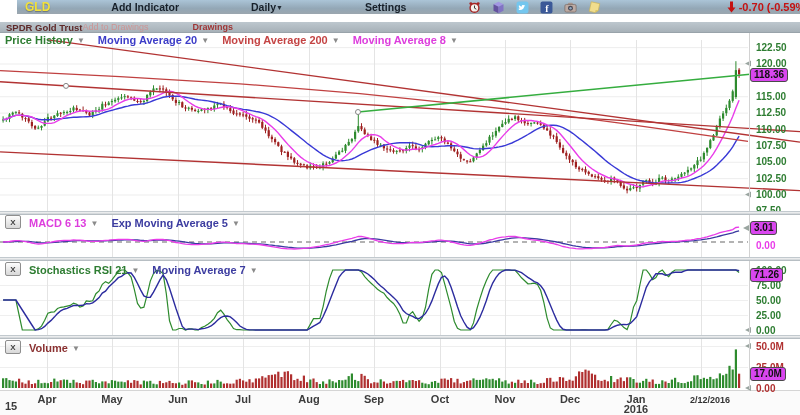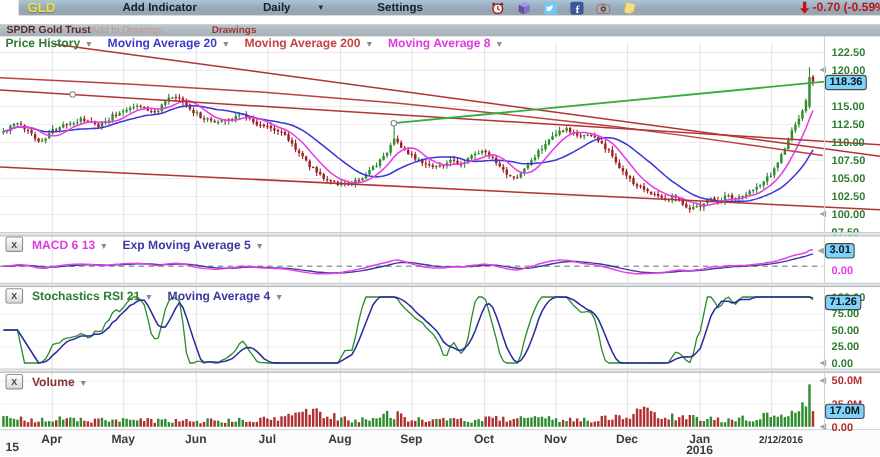--- a/index.html
+++ b/index.html
@@ -5,41 +5,41 @@
   html,body{margin:0;padding:0;background:#fff;}
   #app{position:relative;width:800px;height:415px;overflow:hidden;background:#fff;
        font-family:"Liberation Sans",sans-serif;}
   #chart-svg{position:absolute;top:0;left:0;z-index:1;}
   .xaxis{position:absolute;top:390px;left:0;width:800px;height:25px;background:#fbfbfb;
          border-top:1px solid #d5d5d5;z-index:0;box-sizing:border-box;}
   .toolbar{position:absolute;top:0;left:17px;width:800px;height:14px;display:flex;align-items:center;
            padding:0 8px;background:linear-gradient(#abc4d7,#93a7b6 60%,#9ba6ae);z-index:3;box-sizing:border-box;gap:48px;}
   .sym{color:#f2e23c;font-weight:bold;font-size:12px;text-shadow:0 1px 1px rgba(0,0,0,.3);}
   .tbtn{color:#17202a;font-weight:bold;font-size:10.5px;cursor:default;white-space:nowrap;}
-  .period{display:flex;width:56px;justify-content:space-between;align-items:center;}
+  .period{display:flex;width:56px;justify-content:center;align-items:center;}
   .dd-dark{font-size:7px;color:#222c36;}
   .icons{display:flex;gap:11px;align-items:center;margin-left:14px;}
   .icon{width:13px;height:13px;display:block;}
   .chg{margin-left:auto;display:flex;align-items:flex-start;gap:3px;color:#c41212;font-weight:bold;font-size:11px;}
   .symbolbar{position:absolute;top:22px;left:0;width:800px;height:11px;z-index:3;display:flex;align-items:center;
              padding:0 6px;background:linear-gradient(#bdc7ce,#a7b1b8);border-bottom:1px solid #99a3aa;box-sizing:border-box;}
   .sb-name{font-size:9.5px;font-weight:bold;color:#5e2a2a;}
   .sb-port{font-size:9px;color:#cc9494;}
   .sb-draw{font-size:9px;font-weight:bold;color:#9e3535;padding-left:44px;}
   .legend{position:absolute;z-index:2;display:flex;align-items:flex-end;gap:4px;font-weight:bold;font-size:11px;height:13px;}
   .leg{display:flex;align-items:center;gap:4px;margin-right:9px;white-space:nowrap;}
   .dd{font-size:8px;color:#8a8a8a;}
   .c-green{color:#2e7d32}.c-blue{color:#3d3dc8}.c-red{color:#c44444}.c-mag{color:#dd3ddd}
   .c-navy{color:#3c3ca0}.c-maroon{color:#8b3232}
   .xbtn{width:14px;height:12px;border:1px solid #8e8e8e;border-radius:2px;margin-right:4px;
         background:linear-gradient(#fdfdfd,#d8d8d8);color:#444;font-size:8px;font-weight:bold;
         display:flex;align-items:center;justify-content:center;}
   .splitter{position:absolute;left:0;width:800px;height:4px;z-index:2;box-sizing:border-box;
             background:linear-gradient(#f5f5f5,#ccd1d5);border-top:1px solid #c2c9ce;border-bottom:1px solid #b7bec3;}
-  .vbox{position:absolute;left:750px;z-index:3;background:#7dd3fc;border:1px solid #4a4a4a;border-radius:3px;
+  .vbox{position:absolute;left:750px;z-index:3;background:#d946ef;border:1px solid #4a4a4a;border-radius:3px;
         font-weight:bold;font-size:10px;line-height:12px;padding:0 3px;color:#111;white-space:nowrap;}
   .ax{font:bold 10px "Liberation Sans",sans-serif;}
   .axg{fill:#2e7d32}.axm{fill:#e93ce9}.axv{fill:#b03030}
   .axx{font:bold 11px "Liberation Sans",sans-serif;fill:#3c3c3c;}
   .axd{font:bold 9px "Liberation Sans",sans-serif;fill:#333;}
 </style>
 </head>
 <body>
 
 <div id="app">
@@ -839,21 +839,21 @@
 
   <div class="xaxis"></div>
 
   <div class="toolbar">
     <span class="sym">GLD</span>
     <span class="tbtn" style="margin-left:13px">Add Indicator</span>
     <span class="tbtn period" style="margin-left:12px">
       <span>Daily</span>
       <span class="dd-dark">▼</span>
     </span>
-    <span class="tbtn" style="">Settings</span>
+    <span class="tbtn" style="margin-left:22px">Settings</span>
     <span class="icons">
       <svg class="icon" viewBox="0 0 12 12">
         <circle cx="2.6" cy="2.4" r="1.3" fill="#a52424"></circle>
           <circle cx="9.4" cy="2.4" r="1.3" fill="#a52424"></circle>
         <circle cx="6" cy="6.4" r="4.7" fill="#a52424"></circle>
           <circle cx="6" cy="6.4" r="3.4" fill="#f5f0ec"></circle>
         <path d="M6 4.2v2.4l1.7 1" stroke="#333" stroke-width="0.9" fill="none"></path>
       </svg>
       <svg class="icon" viewBox="0 0 12 12">
         <polygon points="6,0.8 10.6,3 6,5.2 1.4,3" fill="#a296e2"></polygon>
@@ -930,21 +930,21 @@
 
   <div class="splitter" style="top:257px"></div>
 
   <div class="legend" style="top:263px;left:5px">
     <span class="xbtn">X</span>
     <span class="leg c-green">
       <span>Stochastics RSI 21</span>
         <span class="dd">▼</span>
       </span>
     <span class="leg c-navy">
-      <span>Moving Average 4</span>
+      <span>Moving Average 7</span>
         <span class="dd">▼</span>
       </span>
   </div>
 
   <div class="splitter" style="top:335px"></div>
 
   <div class="legend" style="top:341px;left:5px">
     <span class="xbtn">X</span>
     <span class="leg c-maroon">
       <span>Volume</span>

